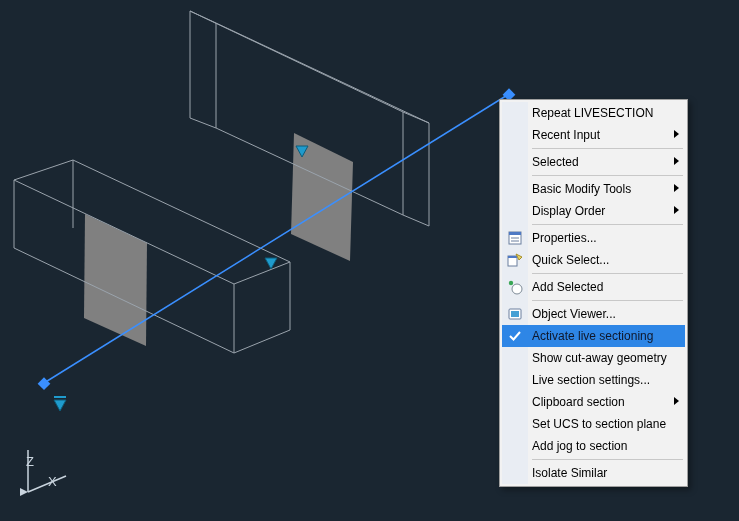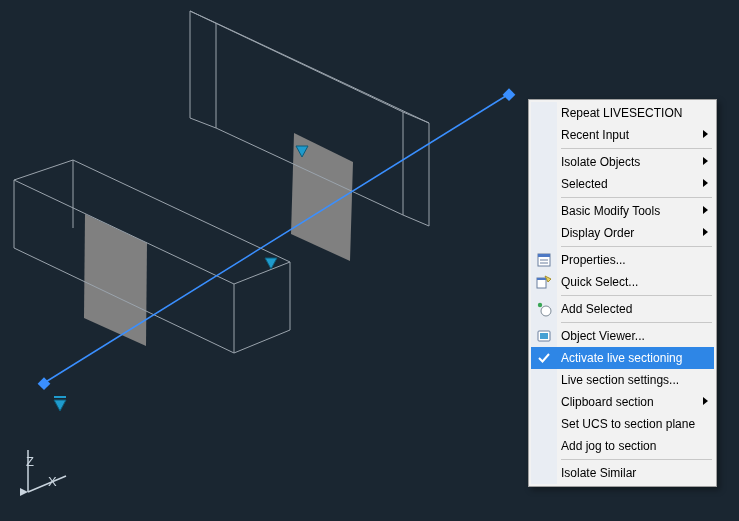--- a/index.html
+++ b/index.html
@@ -33,21 +33,21 @@
     color: #c9d4de;
     font-family: "Segoe UI", sans-serif;
     font-size: 13px;
   }
   .ucs-z { left: 18px; bottom: 44px; }
   .ucs-x { left: 40px; bottom: 24px; }
 
   
   .ctx {
     position: absolute;
-    left: 528px;
+    left: 499px;
     top: 99px;
     width: 189px;
     background: #f2f2f2;
     border: 1px solid #a0a0a0;
     box-shadow: 3px 3px 6px rgba(0,0,0,.35);
     padding: 2px;
   }
   .ctx .iconcol {
     position: absolute;
     left: 2px; top: 2px; bottom: 2px;
@@ -61,21 +61,21 @@
     position: relative;
     height: 22px;
     line-height: 22px;
     padding-left: 30px;
     padding-right: 18px;
     white-space: nowrap;
     cursor: default;
   }
   .ctx .item.hl {
     background: #2e86e6;
-    color: #ffffff;
+    color: #0f172a;
   }
   .ctx .sep {
     margin: 2px 2px 2px 30px;
     height: 0;
     border-top: 1px solid #c8c8c8;
   }
   .ctx .arrow {
     position: absolute;
     right: 6px;
     top: 6px;
@@ -170,24 +170,20 @@
       <div class="item">
         <span>Repeat LIVESECTION</span>
       </div>
       <div class="item">
         <span>Recent Input</span>
         <span class="arrow"></span>
       </div>
       <div class="sep"></div>
 
       <div class="item">
-        <span>Isolate Objects</span>
-        <span class="arrow"></span>
-      </div>
-      <div class="item">
         <span>Selected</span>
         <span class="arrow"></span>
       </div>
       <div class="sep"></div>
 
       <div class="item">
         <span>Basic Modify Tools</span>
         <span class="arrow"></span>
       </div>
       <div class="item">
@@ -231,20 +227,23 @@
         </svg>
         <span>Object Viewer...</span>
       </div>
       <div class="item hl">
         <svg class="check" viewBox="0 0 14 14">
           <polyline points="2,7 5.5,10.5 12,3" fill="none" stroke="#fff" stroke-width="2"></polyline>
         </svg>
         <span>Activate live sectioning</span>
       </div>
       <div class="item">
+        <span>Show cut-away geometry</span>
+      </div>
+      <div class="item">
         <span>Live section settings...</span>
       </div>
       <div class="item">
         <span>Clipboard section</span>
         <span class="arrow"></span>
       </div>
       <div class="item">
         <span>Set UCS to section plane</span>
       </div>
       <div class="item">

